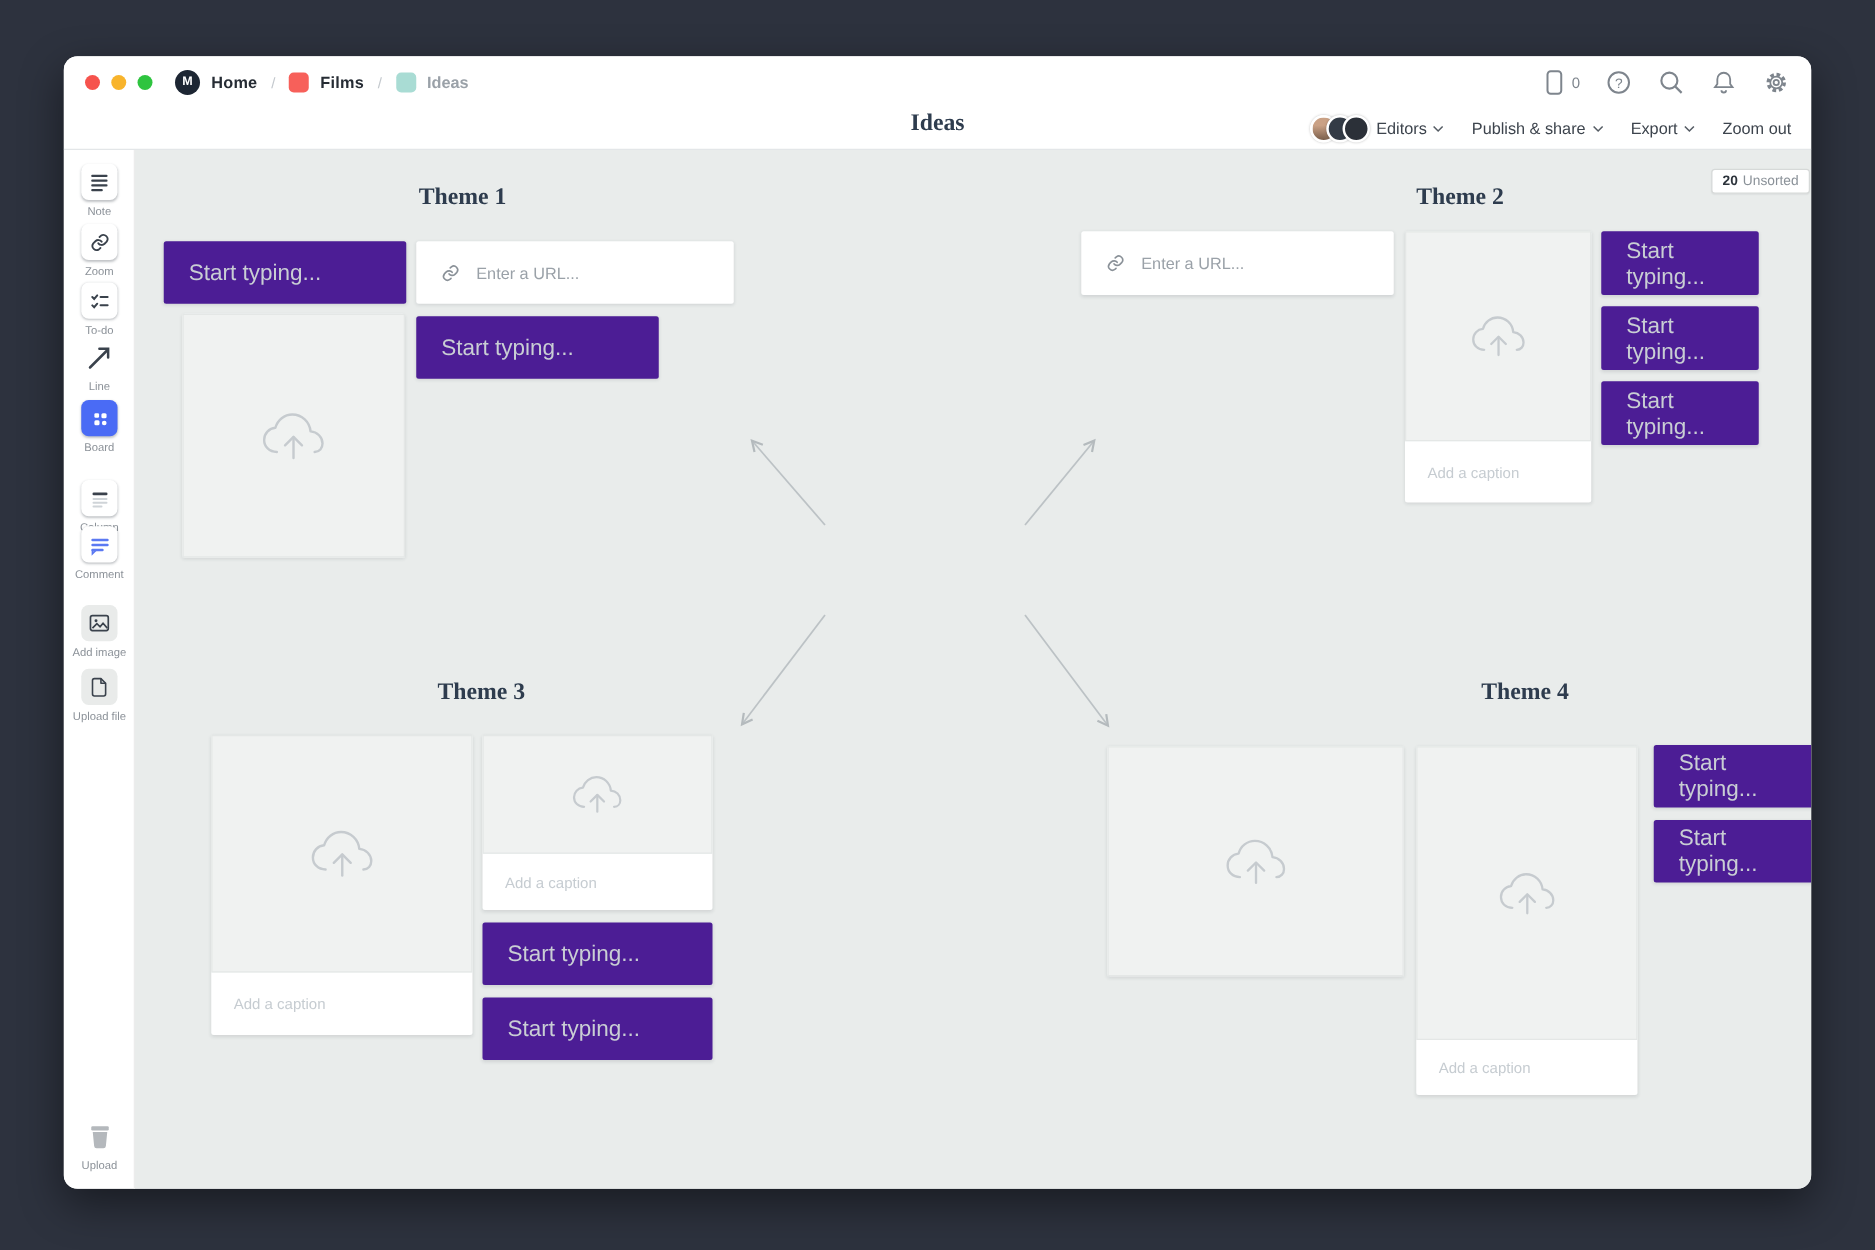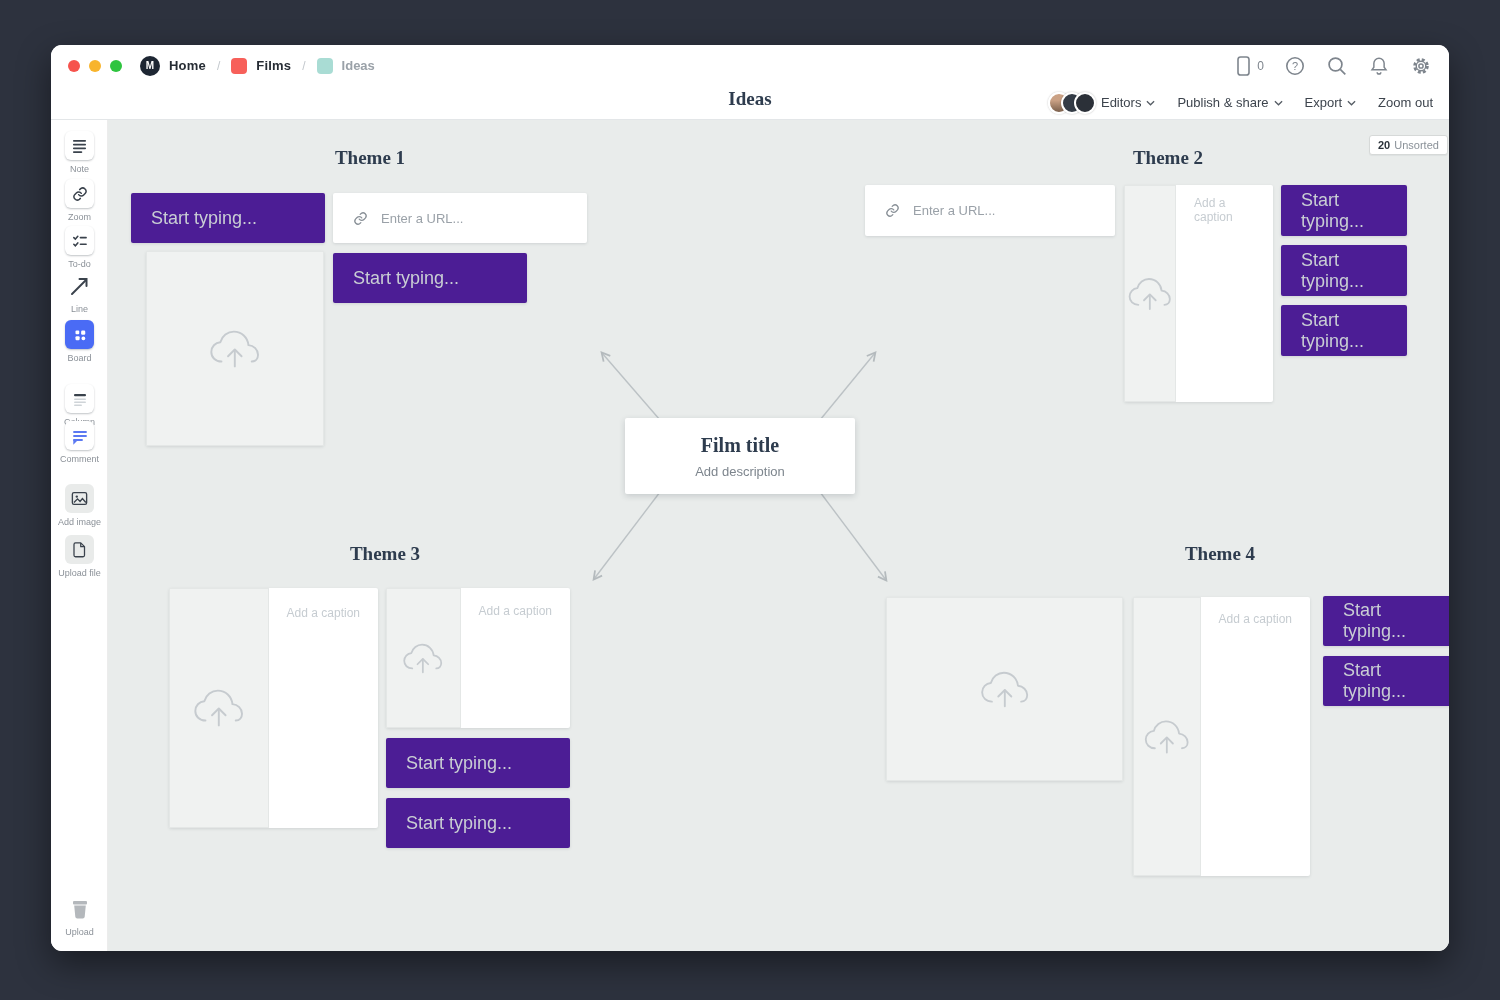--- a/index.html
+++ b/index.html
@@ -54,21 +54,21 @@
   .canvas { flex:1; position:relative; background:#e9eceb; overflow:hidden; }
   .theme-title { position:absolute; width:200px; text-align:center;
     font-family:"Liberation Serif", serif; font-weight:bold; font-size:19px; color:#2e3c4e; }
   .note-card { position:absolute; background:#4c1d95; border-radius:2px;
     box-shadow:0 1px 3px rgba(40,50,60,.13); display:flex; align-items:center;
     padding:0 20px; font-size:18px; color:#c9ced4; }
   .url-card { position:absolute; background:#fff; border-radius:2px;
     box-shadow:0 1px 3px rgba(40,50,60,.13); display:flex; align-items:center; gap:13px;
     padding:0 20px; font-size:13px; color:#9aa1a8; }
   .img-card { position:absolute; background:#fff; border-radius:2px;
-    box-shadow:0 1px 3px rgba(40,50,60,.12); display:flex; flex-direction:row; }
+    box-shadow:0 1px 3px rgba(40,50,60,.12); display:flex; flex-direction:column; }
   .img-area { flex:1; background:#f0f2f1; border:1px solid #e4e7e6;
     display:flex; align-items:center; justify-content:center; }
   .caption { display:flex; align-items:center; padding:0 18px; font-size:12px; color:#c6ccd1; }
   .center-card { position:absolute; background:#fff; border-radius:2px;
     box-shadow:0 2px 6px rgba(40,50,60,.18); display:flex; flex-direction:column;
     align-items:center; justify-content:center; gap:7px; }
   .center-card .fc-title { font-family:"Liberation Serif", serif; font-weight:bold; font-size:20px; color:#2e3c4e; }
   .center-card .fc-desc { font-size:13px; color:#7d858d; }
   .unsorted { position:absolute; display:flex; align-items:center; gap:4px; background:#fff;
     border:1px solid #d6d9d8; border-radius:3px; padding:3px 8px; font-size:11px;
@@ -338,24 +338,20 @@
               <line x1="29.8" y1="41" x2="29.8" y2="24"></line>
               <polyline points="22.8,30.5 29.8,23.5 36.8,30.5"></polyline>
             </svg>
           </div>
         <div class="caption" style="height:49px">Add a caption</div>
       </div>
       <div class="note-card" style="left:1173px; top:65px; width:126px; height:51px">Start typing...</div>
       <div class="note-card" style="left:1173px; top:125px; width:126px; height:51px">Start typing...</div>
       <div class="note-card" style="left:1173px; top:185px; width:126px; height:51px">Start typing...</div>
 
-      <div class="center-card" style="left:517px; top:298px; width:230px; height:76px">
-        <div class="fc-title">Film title</div>
-        <div class="fc-desc">Add description</div>
-      </div>
 
       <div class="img-card" style="left:61px; top:468px; width:209px; height:240px">
         <div class="img-area">
             <svg width="58" height="46" viewBox="0 0 60 46" fill="none" stroke="#c6cbcf" stroke-width="2" stroke-linecap="round" stroke-linejoin="round">
               <path d="M16 36 C9.8 36 5.5 31.6 5.5 26 C5.5 20.6 9.6 16.4 14.8 16 C16.6 9.5 22.3 5 28.8 5 C36.8 5 43.2 11.1 43.9 19 C49.4 19.4 53.8 23.7 53.8 29 C53.8 32.8 51.3 36 47.3 36"></path>
               <line x1="29.8" y1="41" x2="29.8" y2="24"></line>
               <polyline points="22.8,30.5 29.8,23.5 36.8,30.5"></polyline>
             </svg>
           </div>
         <div class="caption" style="height:50px">Add a caption</div>

